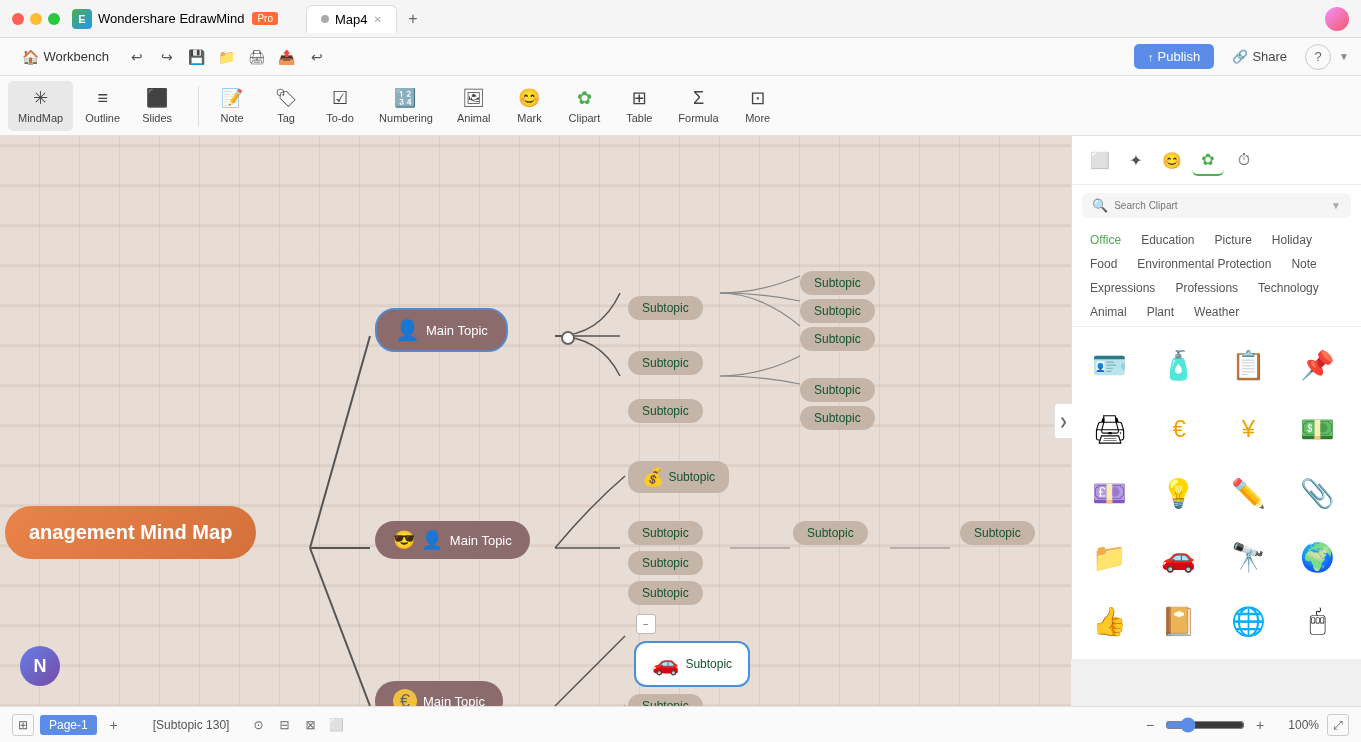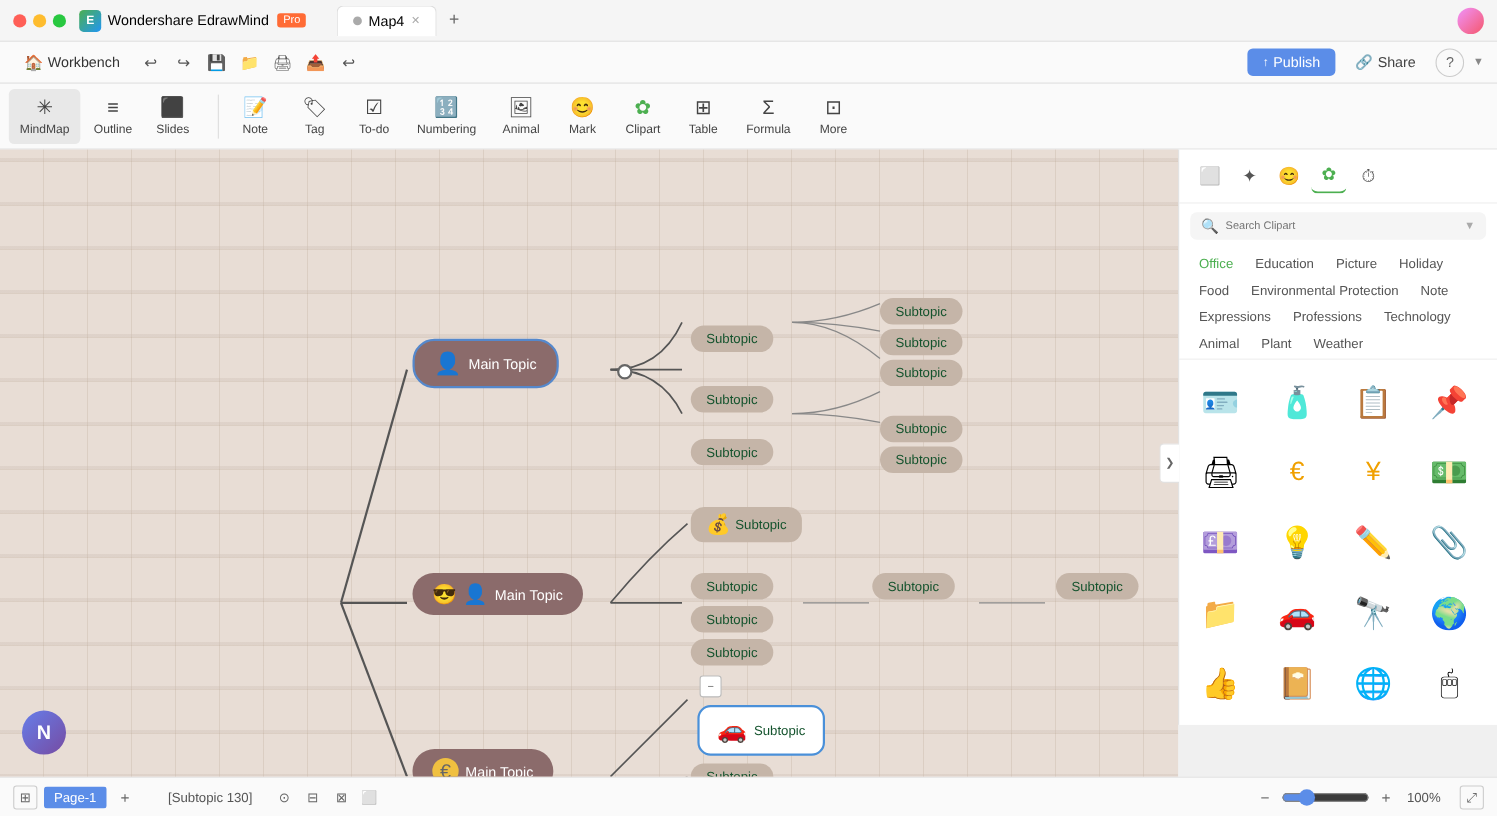--- a/index.html
+++ b/index.html
@@ -259,21 +259,21 @@
       color: #666;
       gap: 8px;
     }
     .status-left { display: flex; align-items: center; gap: 6px; }
     .status-page-btn { padding: 2px 8px; border-radius: 3px; cursor: pointer; color: #666; font-size: 12px; border: 1px solid transparent; }
     .status-page-btn.current { color: white; background: #5b8de8; text-align: right; }
     .status-add-page { width: 22px; height: 22px; display: flex; align-items: center; justify-content: center; border-radius: 50%; cursor: pointer; font-size: 14px; color: #666; }
     .status-right { margin-left: auto; display: flex; align-items: center; gap: 8px; }
     .zoom-controls { display: flex; align-items: center; gap: 4px; }
     .zoom-btn { width: 22px; height: 22px; display: flex; align-items: center; justify-content: center; border-radius: 4px; cursor: pointer; color: #666; font-size: 14px; }
-    .zoom-level { font-size: 12px; color: #555; min-width: 40px; text-align: left; }
+    .zoom-level { font-size: 12px; color: #555; min-width: 40px; text-align: right; }
 
     
     .canvas-stripes {
       position: absolute;
       top: 0; left: 0; right: 0; bottom: 0;
       background-image: repeating-linear-gradient(
         0deg,
         rgba(200,185,175,0.3) 0px,
         rgba(200,185,175,0.3) 2px,
         transparent 2px,
@@ -424,20 +424,23 @@
       <path d="M 555" y1="412 Q 590 450 625 445" stroke="#555" stroke-width="1.5" fill="none"></path>
 
       <line x1="730" y1="412" x2="790" y2="412" stroke="#888" stroke-width="1.2"></line>
       <line x1="890" y1="412" x2="950" y2="412" stroke="#888" stroke-width="1.2"></line>
 
       <path d="M 555 570 Q 590 535 625 500" stroke="#555" stroke-width="1.5" fill="none"></path>
       <path d="M 555 570 Q 590 590 625 570" stroke="#555" stroke-width="1.5" fill="none"></path>
       <path d="M 555 570 Q 590 610 625 600" stroke="#555" stroke-width="1.5" fill="none"></path>
     </svg>
 
+    <div class="main-title" style="left:5px; top:370px; transform:none; font-size:20px; padding:15px 24px;">
+      anagement Mind Map
+    </div>
 
     <div class="topic-node selected" style="left:375px; top:172px; background:#8b6b6b; border:2px solid #5588cc;">
       <span style="font-size:20px;">👤</span>
       <span>Main Topic</span>
     </div>
 
     <div class="topic-node" style="left:375px; top:385px; background:#8b6b6b;">
       <span style="font-size:18px;">😎</span>
       <span style="font-size:18px;">👤</span>
       <span>Main Topic</span>

